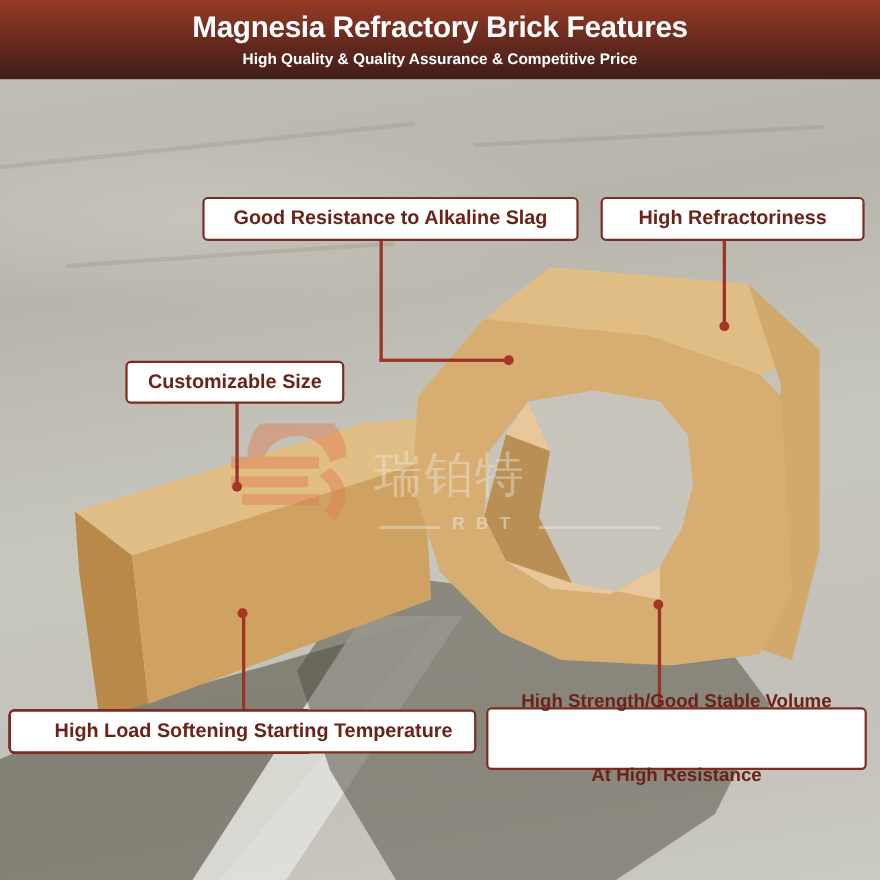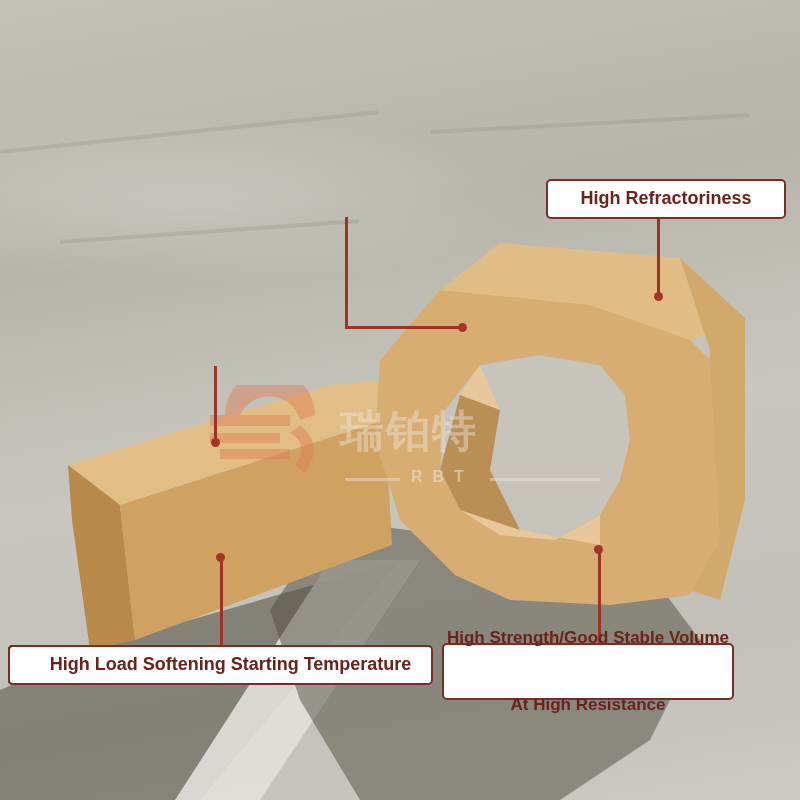--- a/index.html
+++ b/index.html
@@ -20,21 +20,21 @@
   .header-title { position: absolute; left: 0; right: 0; top: 10px; font-size: 27px; font-weight: bold; letter-spacing: -0.3px; }
   .header-sub { position: absolute; left: 0; right: 0; top: 45px; font-size: 14px; font-weight: bold; }
   .label {
     position: absolute; background: #ffffff; border: 2px solid #7a2d22; border-radius: 5px;
     color: #6b2219; font-weight: bold; text-align: center; box-sizing: border-box;
     display: flex; align-items: center; justify-content: center; line-height: 1.2;
   }
   .vline { position: absolute; width: 3px; background: #9b3326; }
   .hline { position: absolute; height: 3px; background: #9b3326; }
   .dot { position: absolute; width: 9px; height: 9px; border-radius: 50%; background: #a53526; }
-  .watermark-cn { position: absolute; left: 340px; top: 402px; font-size: 44px; font-weight: bold; color: rgba(235,230,220,0.45); letter-spacing: 2px; }
+  .watermark-cn { position: absolute; left: 340px; top: 402px; font-size: 44px; font-weight: normal; color: rgba(235,230,220,0.45); letter-spacing: 2px; }
   .watermark-rbt { position: absolute; left: 400px; top: 468px; font-size: 16px; font-weight: bold; color: rgba(235,230,220,0.55); letter-spacing: 10px; margin-left: 11px; }
   .wm-line { position: absolute; height: 3px; background: rgba(235,230,220,0.45); }
 </style>
 </head>
 <body>
 
 <div class="canvas">
 
   <div class="floor"></div>
   <div class="streak" style="left:0;top:150px;width:380px;transform:rotate(-6deg);"></div>
@@ -67,48 +67,58 @@
     <rect x="5" y="30" width="80" height="11" fill="rgba(224,122,79,0.45)"></rect>
     <rect x="5" y="48" width="70" height="10" fill="rgba(224,122,79,0.45)"></rect>
     <rect x="15" y="64" width="70" height="10" fill="rgba(224,122,79,0.45)"></rect>
     <path d="M95,40 Q120,60 100,88 L90,80 Q105,60 85,48 Z" fill="rgba(224,122,79,0.45)"></path>
   </svg>
   <div class="watermark-cn">瑞铂特</div>
   <div class="wm-line" style="left:345px;top:478px;width:55px;"></div>
   <div class="watermark-rbt">RBT</div>
   <div class="wm-line" style="left:490px;top:478px;width:110px;"></div>
 
+  <div class="header">
+    <div class="header-title">Magnesia Refractory Brick Features</div>
+    <div class="header-sub">High Quality &amp; Quality Assurance &amp; Competitive Price</div>
+  </div>
 
   <div class="vline" style="left:345px;top:217px;height:111px;"></div>
   <div class="hline" style="left:345px;top:326px;width:118px;"></div>
   <div class="dot" style="left:458px;top:323px;"></div>
 
   <div class="vline" style="left:657px;top:217px;height:80px;"></div>
   <div class="dot" style="left:654px;top:292px;"></div>
 
   <div class="vline" style="left:214px;top:366px;height:74px;"></div>
   <div class="dot" style="left:211px;top:438px;"></div>
 
   <div class="vline" style="left:220px;top:558px;height:90px;"></div>
   <div class="dot" style="left:216px;top:553px;"></div>
 
   <div class="vline" style="left:598px;top:550px;height:95px;"></div>
   <div class="dot" style="left:594px;top:545px;"></div>
 
+  <div class="label" style="left:184px;top:179px;width:342px;height:40px;font-size:18px;">
+    <span>Good Resistance to Alkaline Slag</span>
+  </div>
   <div class="label" style="left:546px;top:179px;width:240px;height:40px;font-size:18px;align-items:center;">
     <span>High Refractoriness</span>
+  </div>
+  <div class="label" style="left:114px;top:328px;width:199px;height:39px;font-size:18px;">
+    <span>Customizable Size</span>
   </div>
   <div class="label" style="left:8px;top:645px;width:276px;height:40px;font-size:18px;width:276px;" hidden=""></div>
   <div class="label" style="left:8px;top:645px;width:276px;height:40px;" hidden=""></div>
   <div class="label" style="left:8px;top:645px;width:276px;height:40px;" hidden=""></div>
   <div class="label" style="left:8px;top:645px;width:276px;height:40px;" hidden=""></div>
   <div class="label" style="left:8px;top:645px;width:276px;height:40px;" hidden=""></div>
   <div class="label" style="left:8px;top:645px;width:276px;height:40px;" hidden=""></div>
   <div class="label" style="left:8px;top:645px;width:276px;height:40px;" hidden=""></div>
   <div class="label" style="left:8px;top:645px;width:425px;height:40px;font-size:18px;padding-left:20px;">
     <span>High Load Softening Starting Temperature</span>
   </div>
-  <div class="label" style="left:442px;top:643px;width:292px;height:57px;font-size:17px;flex-direction:column;gap:47px;">
+  <div class="label" style="left:442px;top:643px;width:346px;height:57px;font-size:17px;flex-direction:column;gap:47px;">
     <span>High Strength/Good Stable Volume</span>
     <span>At High Resistance</span>
   </div>
 
 </div>
 
 </body></html>

